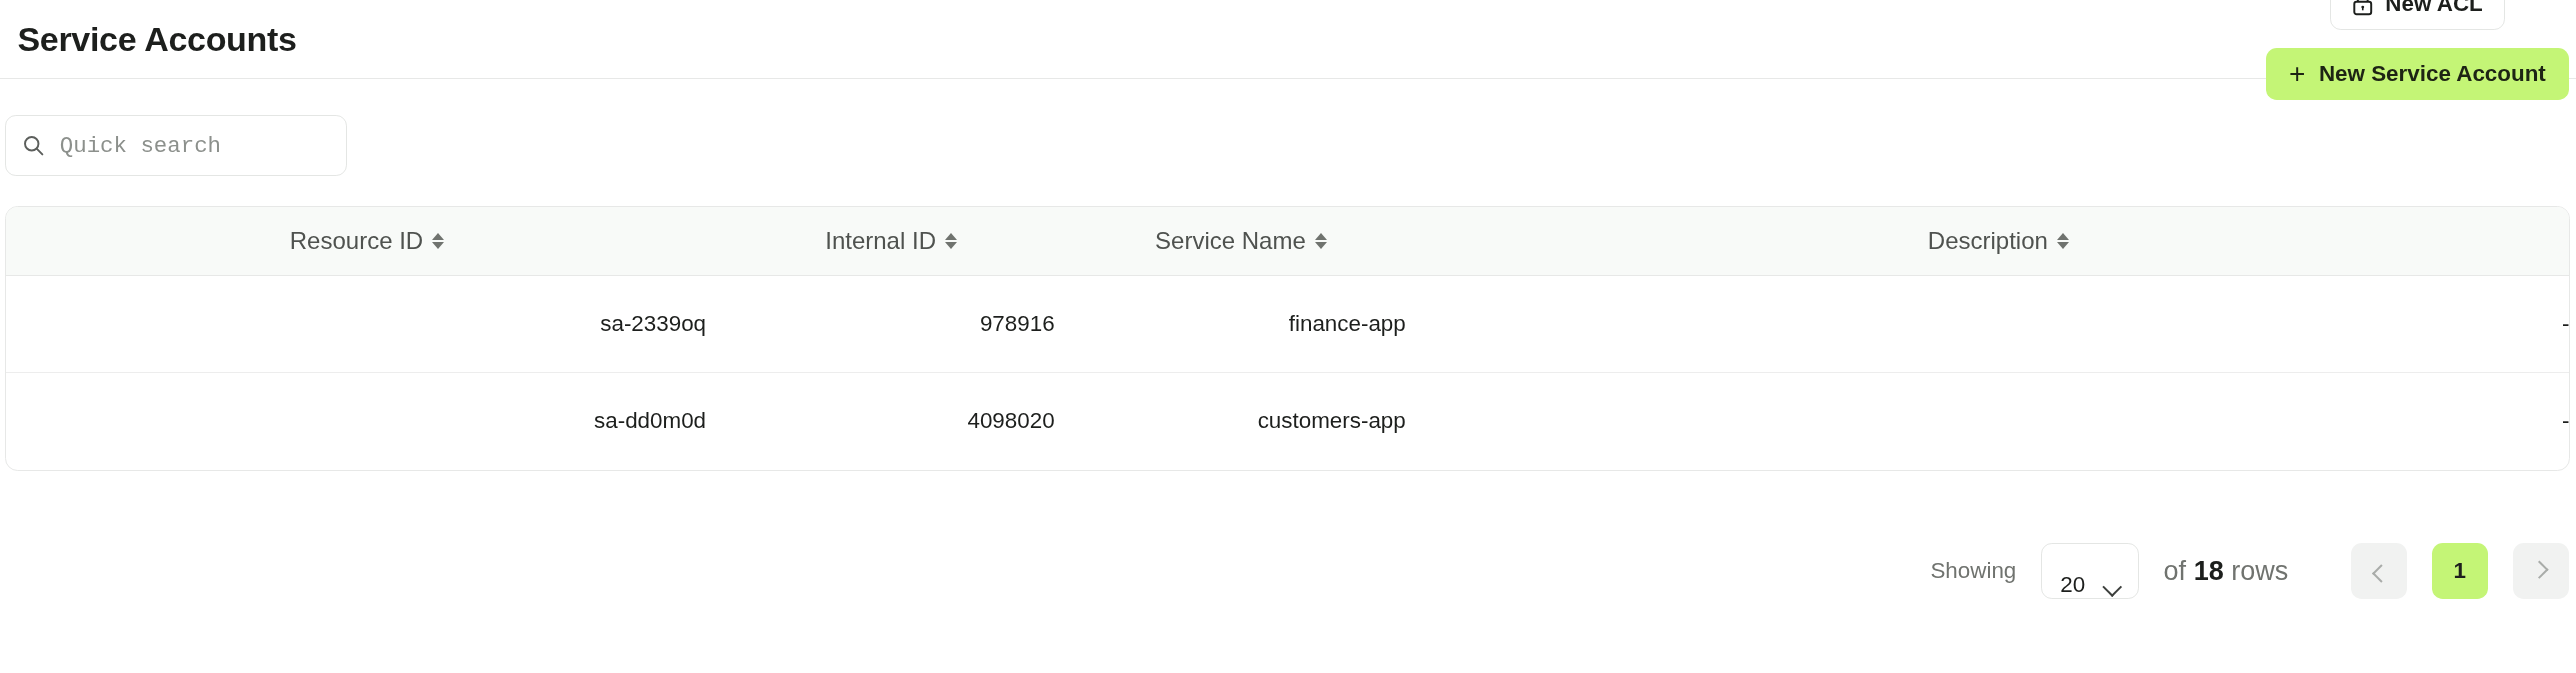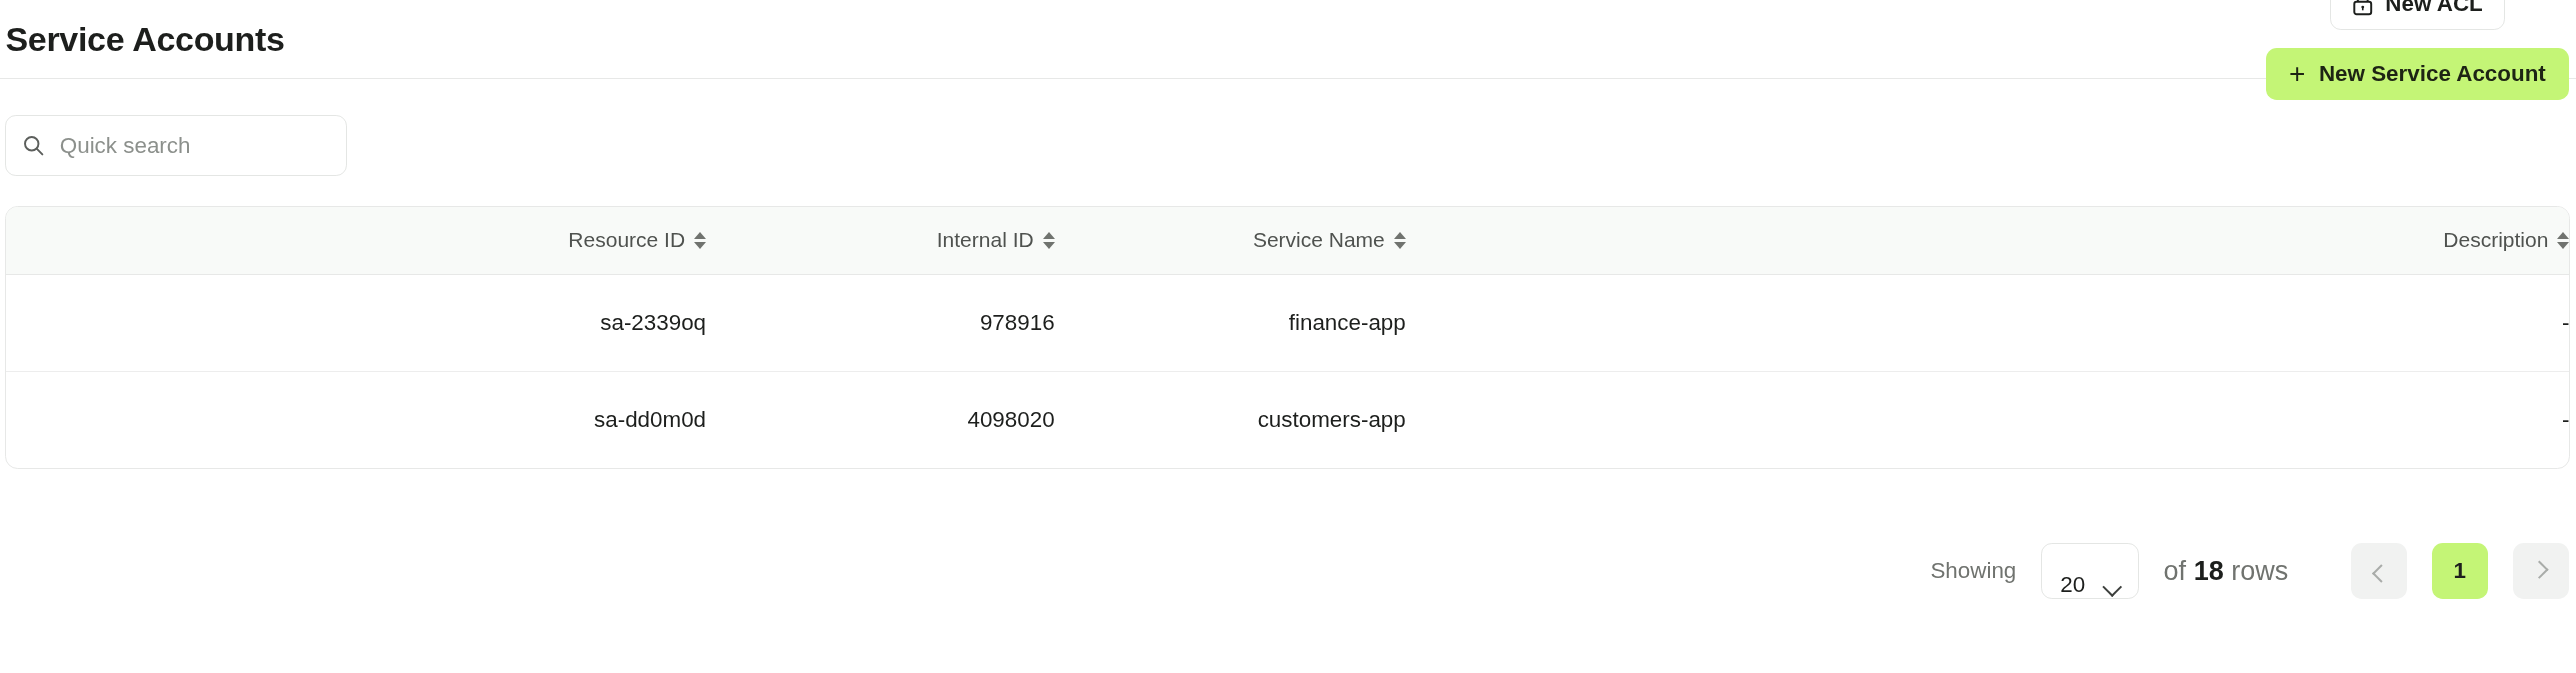--- a/index.html
+++ b/index.html
@@ -13,21 +13,21 @@
   .page { position: relative; width: 2576px; height: 673px; background:#fff; overflow:hidden; }
 
   
   .header {
     position: absolute; left:0; top:0; width: 2576px; height: 79px;
     border-bottom: 1.8px solid #e7e8e7;
     display: flex; align-items: center; justify-content: space-between;
   }
   .page-title {
     font-size: 34px; font-weight: bold; color: #1d1f1d;
-    letter-spacing: -0.3px; padding-left: 5.4px; line-height: 1;
+    letter-spacing: -0.3px; padding-left: 5.4px; line-height: 1; margin-left: 12px;
   }
   .header-actions { display: flex; align-items: center; gap: 18px; padding-right: 7.2px; flex-direction: column; }
 
   .btn-acl {
     display: flex; align-items: center; gap: 11.7px;
     height: 52px; padding: 0 21.5px;
     background: #ffffff;
     border: 1.8px solid #e4e6e4;
     border-radius: 10.8px;
     font-size: 22.4px; font-weight: bold; color: #1d1f1d;
@@ -48,38 +48,38 @@
   .search-box {
     display: flex; align-items: center; gap: 14.4px;
     width: 342px; height: 61px;
     background: #fff;
     border: 1.8px solid #e4e6e4;
     border-radius: 10.8px;
     padding: 0 16px;
   }
   .search-input {
     border: none; outline: none; background: transparent;
-    font-family: Liberation Sans, sans-serif;
+    font-family: Liberation Mono, monospace;
     font-size: 22.4px; color: #14532d; width: 100%;
   }
   .search-input::placeholder { color: #8c908c; }
 
   
   .table-card {
     position: absolute; left: 5.4px; top: 206px;
     width: 2565px;
     border: 1.8px solid #e7e8e7;
     border-radius: 12.6px;
     overflow: hidden;
     background: #fff;
   }
   table { width: 100%; border-collapse: collapse; table-layout: fixed; }
   thead tr { background: #f8faf8; }
   th {
-    text-align: right; font-size: 21px; font-weight: normal; color: #4f524f;
+    text-align: center; font-size: 24px; font-weight: normal; color: #4f524f;
     padding: 20px 0 20px 21.5px; height: 67px; vertical-align: middle;
     border-bottom: 1.8px solid #e7e8e7;
   }
   th .th-inner { display: inline-flex; align-items: center; gap: 9px; }
   .sort-icon { display: inline-flex; flex-direction: column; gap: 2.7px; line-height: 0; }
   .sort-icon i {
     display:block; width: 0; height: 0;
     border-left: 6.3px solid transparent; border-right: 6.3px solid transparent;
   }
   .sort-icon i.up { border-bottom: 7.2px solid #70736f; }

